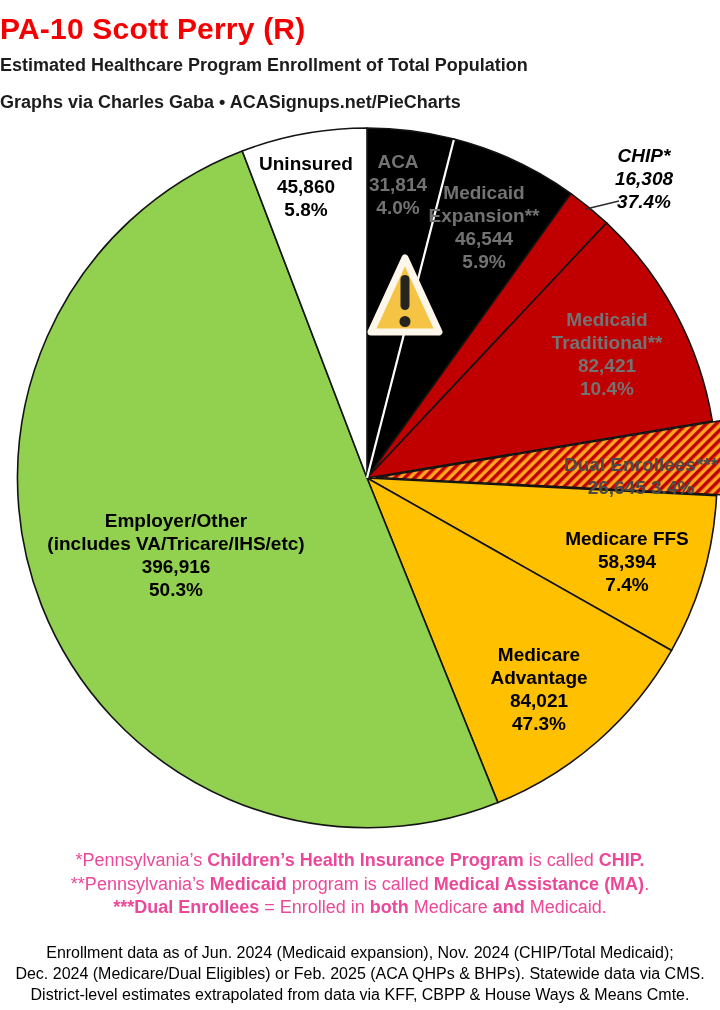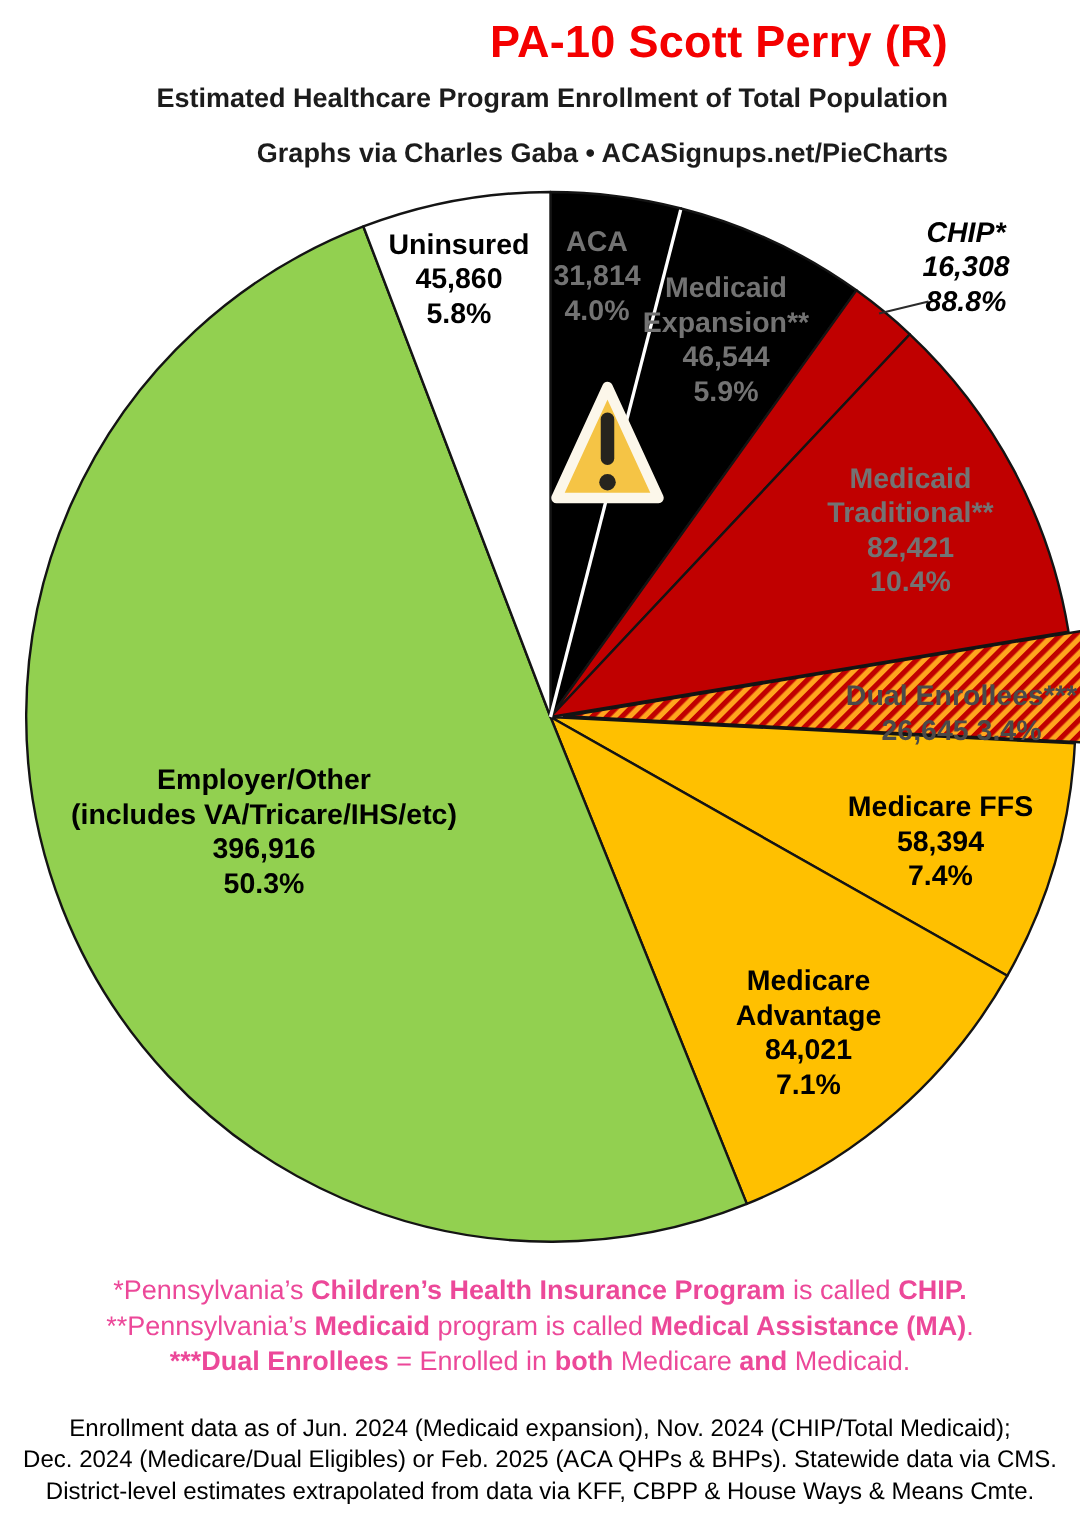--- a/index.html
+++ b/index.html
@@ -2,21 +2,21 @@
 <html><head>
 <meta charset="utf-8">
 <style>
   * { margin:0; padding:0; box-sizing:border-box; }
   html,body { background:#ffffff; }
   .page {
     position:relative; width:720px; height:1010px; background:#ffffff;
     font-family:"Liberation Sans", sans-serif; overflow:hidden;
   }
   
-  .hdr { position:absolute; top:12px; left:0; width:632px; text-align:right; }
+  .hdr { position:absolute; top:12px; left:0; width:632px; text-align:left; }
   .title { font-size:30px; font-weight:bold; color:#f40000; letter-spacing:0.2px; }
   .subtitle { margin-top:9px; font-size:18px; font-weight:bold; color:#1c1c1c; }
   .byline   { margin-top:16px; font-size:18px; font-weight:bold; color:#1c1c1c; }
 
   
   .pie-area { position:absolute; left:0; top:108px; width:720px; height:748px; }
   .pie-area svg { position:absolute; left:0; top:0; }
 
   
   .slab {
@@ -99,21 +99,21 @@
     <div class="slab lab-white" style="left:484px; top:73px;">
       <div>Medicaid</div>
       <div>Expansion**</div>
       <div>46,544</div>
       <div>5.9%</div>
     </div>
 
     <div class="slab lab-gray" style="left:644px; top:36px;font-style:italic;">
       <div>CHIP*</div>
       <div>16,308</div>
-      <div>88.8%</div>
+      <div>37.4%</div>
     </div>
 
     <div class="slab lab-white" style="left:607px; top:200px;">
       <div>Medicaid</div>
       <div>Traditional**</div>
       <div>82,421</div>
       <div>10.4%</div>
     </div>
 
     <div class="slab lab-dual" style="left:641px; top:345px;">
@@ -124,21 +124,21 @@
     <div class="slab lab-gray" style="left:627px; top:419px;">
       <div>Medicare FFS</div>
       <div>58,394</div>
       <div>7.4%</div>
     </div>
 
     <div class="slab lab-gray" style="left:539px; top:535px;">
       <div>Medicare</div>
       <div>Advantage</div>
       <div>84,021</div>
-      <div>7.1%</div>
+      <div>47.3%</div>
     </div>
 
     <div class="slab lab-gray" style="left:176px; top:401px;">
       <div>Employer/Other</div>
       <div>(includes VA/Tricare/IHS/etc)</div>
       <div>396,916</div>
       <div>50.3%</div>
     </div>
   </div>
 

